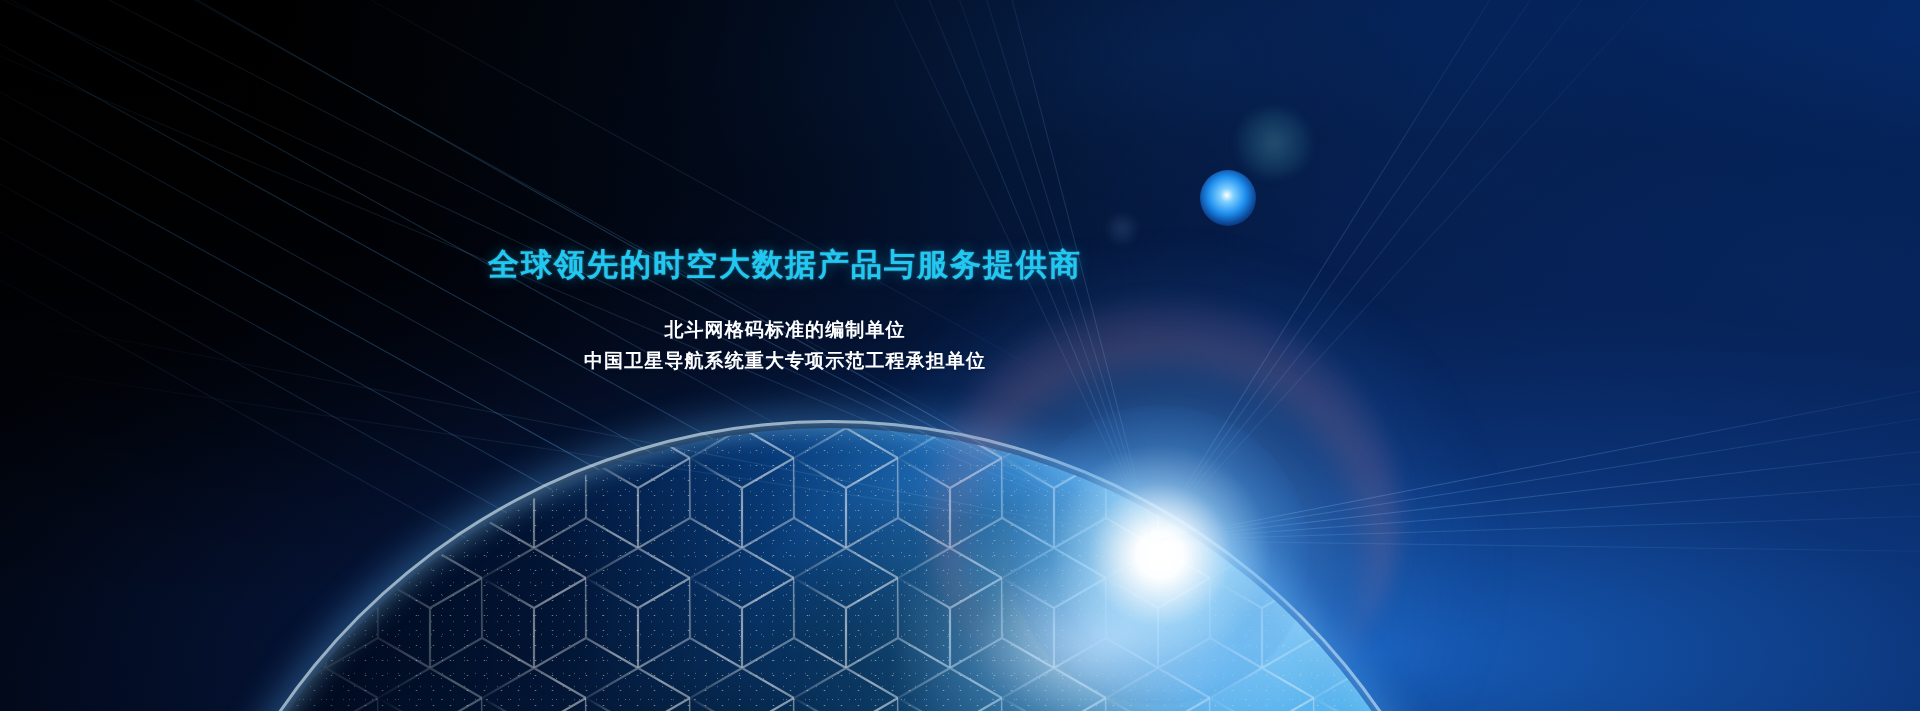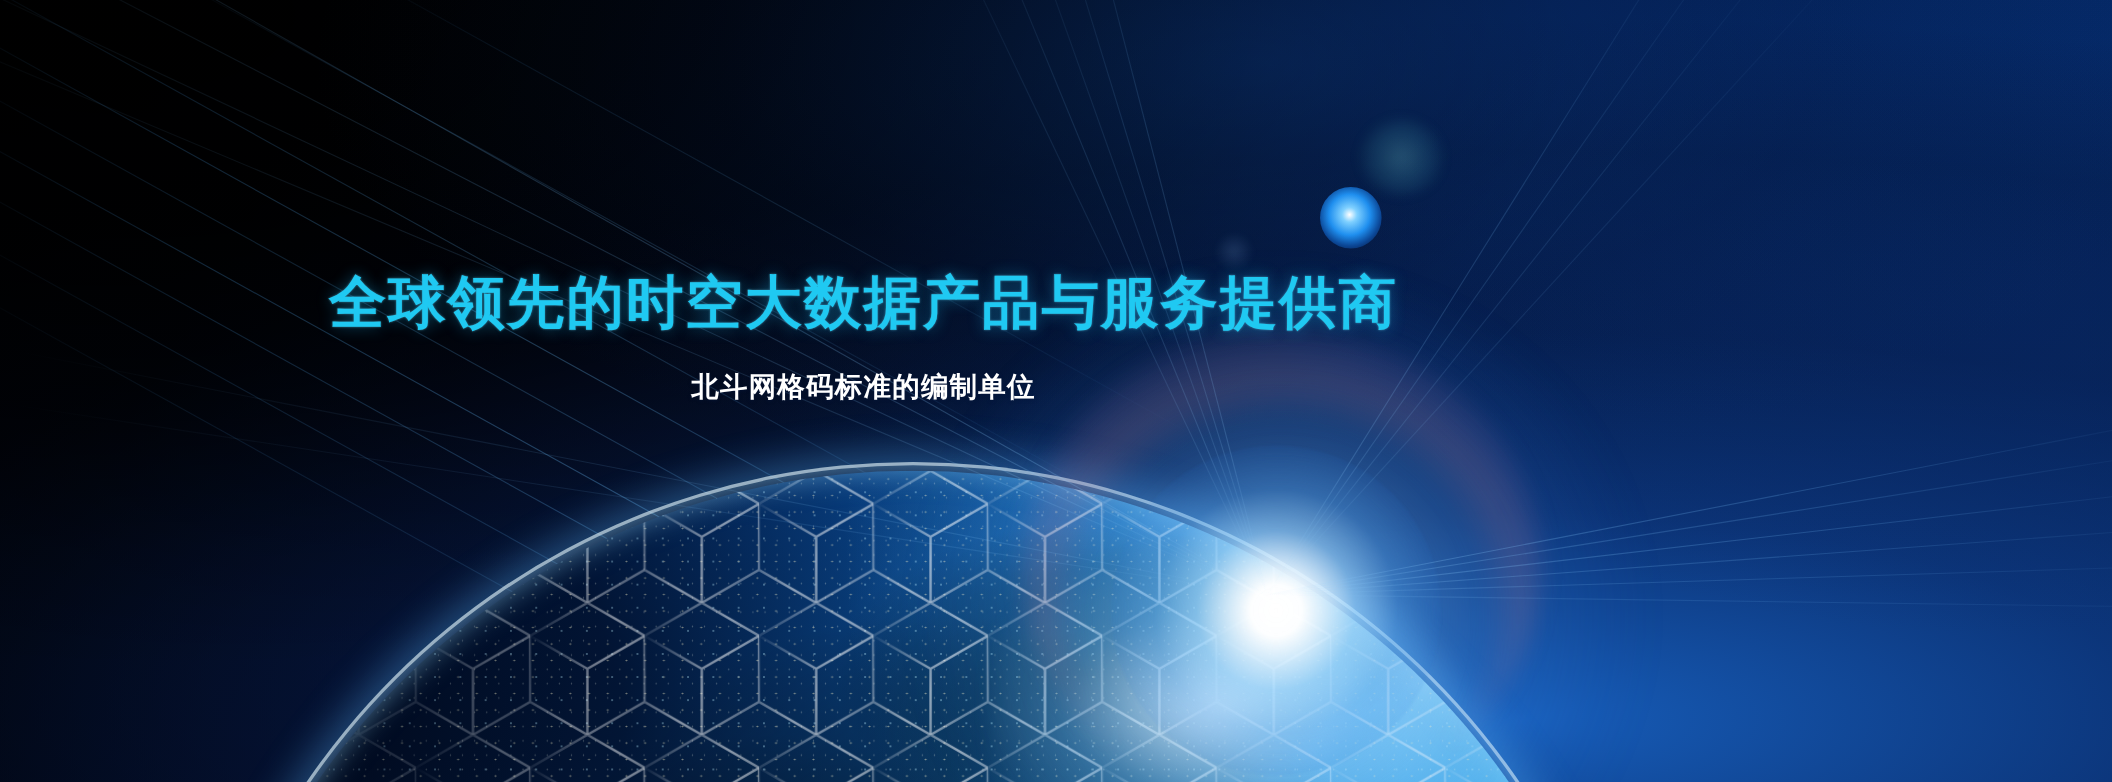--- a/index.html
+++ b/index.html
@@ -215,33 +215,33 @@
   
   #text-block {
     position: absolute;
     left: 0;
     top: 248px;
     width: 1570px;
     text-align: center;
     z-index: 30;
   }
   #headline {
-    font-size: 52px;
+    font-size: 31px;
     font-weight: bold;
     letter-spacing: 2px;
     color: #1fc9f2;
     text-shadow: 0 0 14px rgba(25,170,225,0.45), 0 0 2px rgba(120,225,255,0.6);
     line-height: 1.1;
     white-space: nowrap;
   }
   #subtitles {
     margin-top: 32px;
   }
   .sub-line {
-    font-size: 25px;
+    font-size: 19px;
     font-weight: bold;
     color: #ffffff;
     letter-spacing: 1.1px;
     line-height: 31px;
     text-shadow: 0 1px 3px rgba(0,20,60,0.55);
     white-space: nowrap;
   }
 </style>
 </head>
 <body>
@@ -328,16 +328,17 @@
     </div>
 
   <div class="orb" id="orb-teal"></div>
   <div class="orb" id="orb-faint-1"></div>
   <div class="orb" id="orb-blue"></div>
 
   <div id="text-block">
     <div id="headline">全球领先的时空大数据产品与服务提供商</div>
     <div id="subtitles">
       <div class="sub-line">北斗网格码标准的编制单位</div>
+      <div class="sub-line">中国卫星导航系统重大专项示范工程承担单位</div>
     </div>
   </div>
 
 </div>
 
 </body></html>

